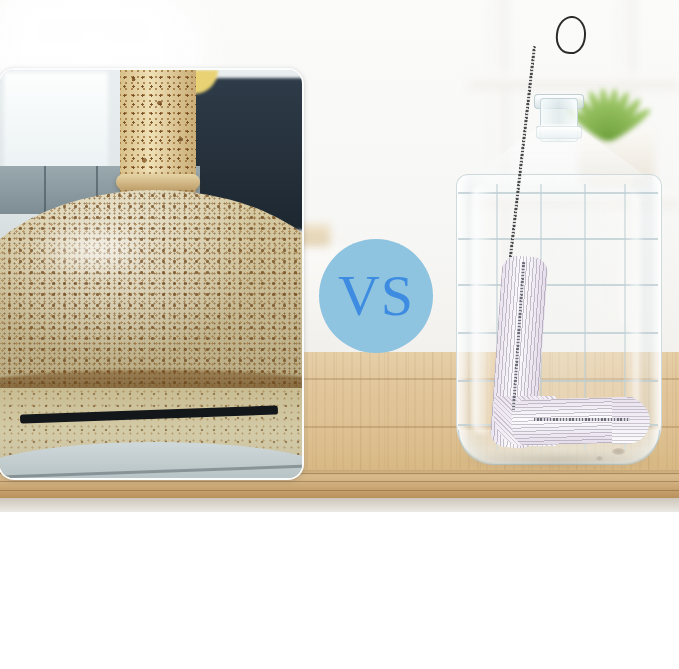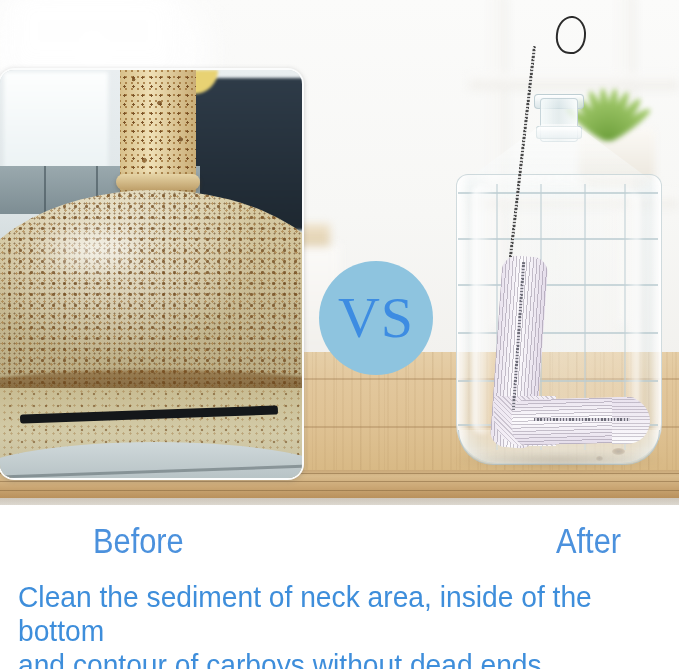--- a/index.html
+++ b/index.html
@@ -385,21 +385,21 @@
     background:rgba(70,84,88,.45);transform:rotate(-2deg);
   }
   .in-gloss{
     position:absolute;left:30px;top:150px;width:120px;height:60px;
     background:radial-gradient(ellipse,rgba(255,255,255,.55),rgba(255,255,255,0) 70%);
     filter:blur(4px);
   }
 
   
   .vs{
-    position:absolute;left:319px;top:261px;width:114px;height:114px;
+    position:absolute;left:319px;top:239px;width:114px;height:114px;
     border-radius:50%;
     background:#8ec4df;
     display:flex;align-items:center;justify-content:center;
   }
   .vs span{
     font-family:"Liberation Serif","DejaVu Serif",serif;
     font-size:58px;line-height:1;
     color:#3d8ce2;
     letter-spacing:1px;
     font-weight:400;
@@ -545,20 +545,14 @@
       <div class="sink-pan"></div>
       <div class="sink-edge"></div>
     </div>
 
     <div class="vs">
       <span>VS</span>
     </div>
 
   </div>
 
-  <div class="caption-zone">
-    <div class="lbl lbl-before">Before</div>
-    <div class="lbl lbl-after">After</div>
-    <div class="desc">Clean the sediment of neck area, inside of the bottom
-and contour of carboys without dead ends</div>
-  </div>
 
 </div>
 
 </body></html>

